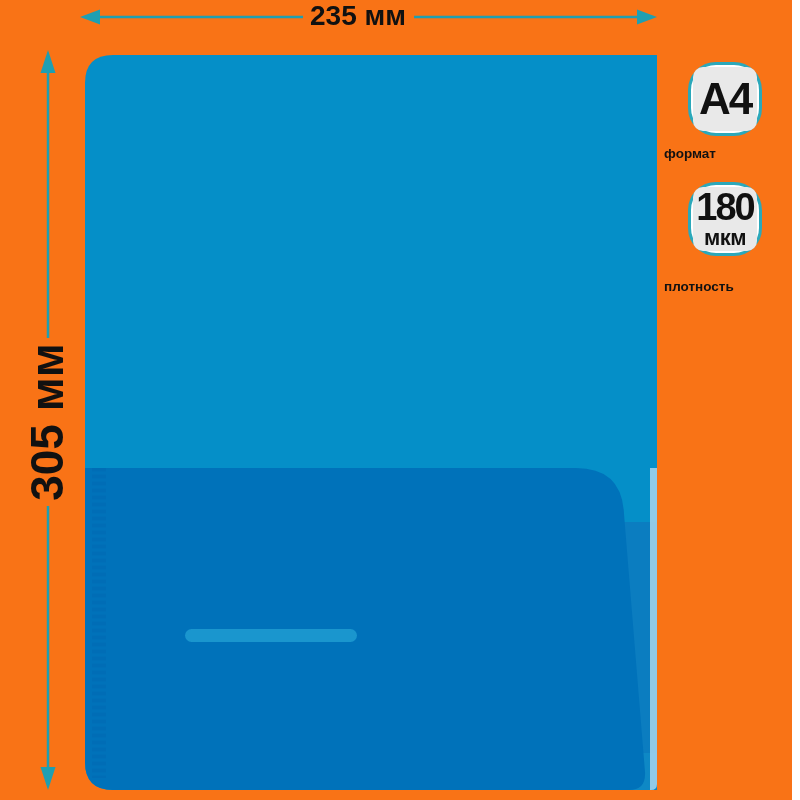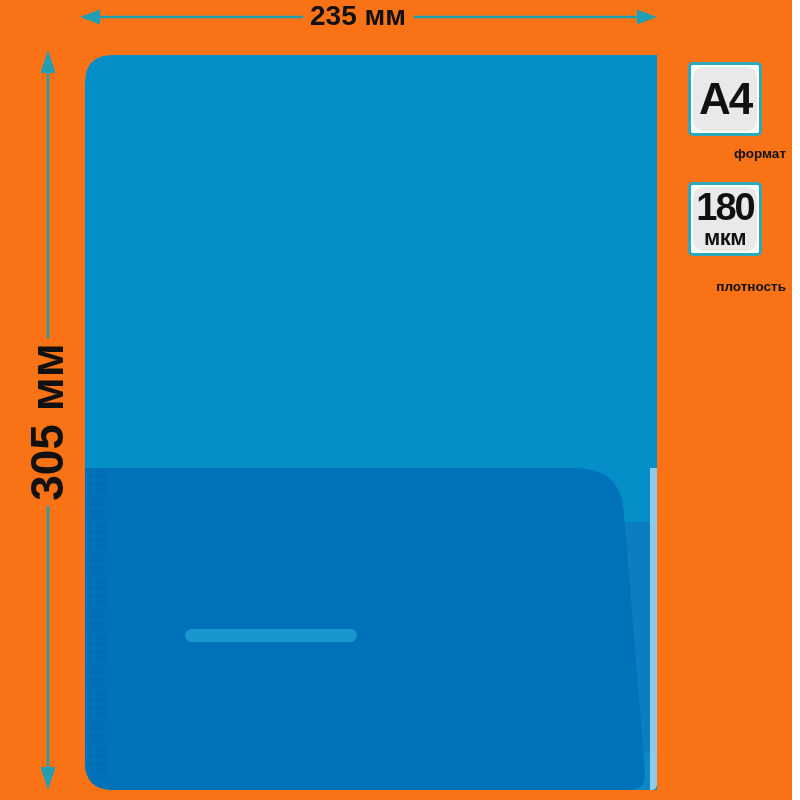--- a/index.html
+++ b/index.html
@@ -46,21 +46,21 @@
     white-space: nowrap;
     line-height: 1;
   }
   .badge {
     position: absolute;
     left: 688px;
     width: 74px;
     height: 74px;
     box-sizing: border-box;
     border: 3px solid #2ba8ba;
-    border-radius: 5px;
+    border-radius: 28px;
     background: #ffffff;
     padding: 2px;
   }
   .badge-inner {
     width: 100%;
     height: 100%;
     box-sizing: border-box;
     border-radius: 10px;
     background: #e9e9e9;
     display: flex;
@@ -84,21 +84,21 @@
     font-weight: bold;
     font-size: 22px;
     line-height: 1;
     margin-top: 1px;
     letter-spacing: -0.5px;
   }
   .badge-caption {
     position: absolute;
     left: 664px;
     width: 122px;
-    text-align: right;
+    text-align: left;
     font-weight: bold;
     font-size: 13.5px;
     color: #111111;
     line-height: 1;
   }
   .badge-caption.caption-format { top: 147px; }
   .badge-caption.caption-density { top: 280px; }
 </style>
 </head>
 <body>

